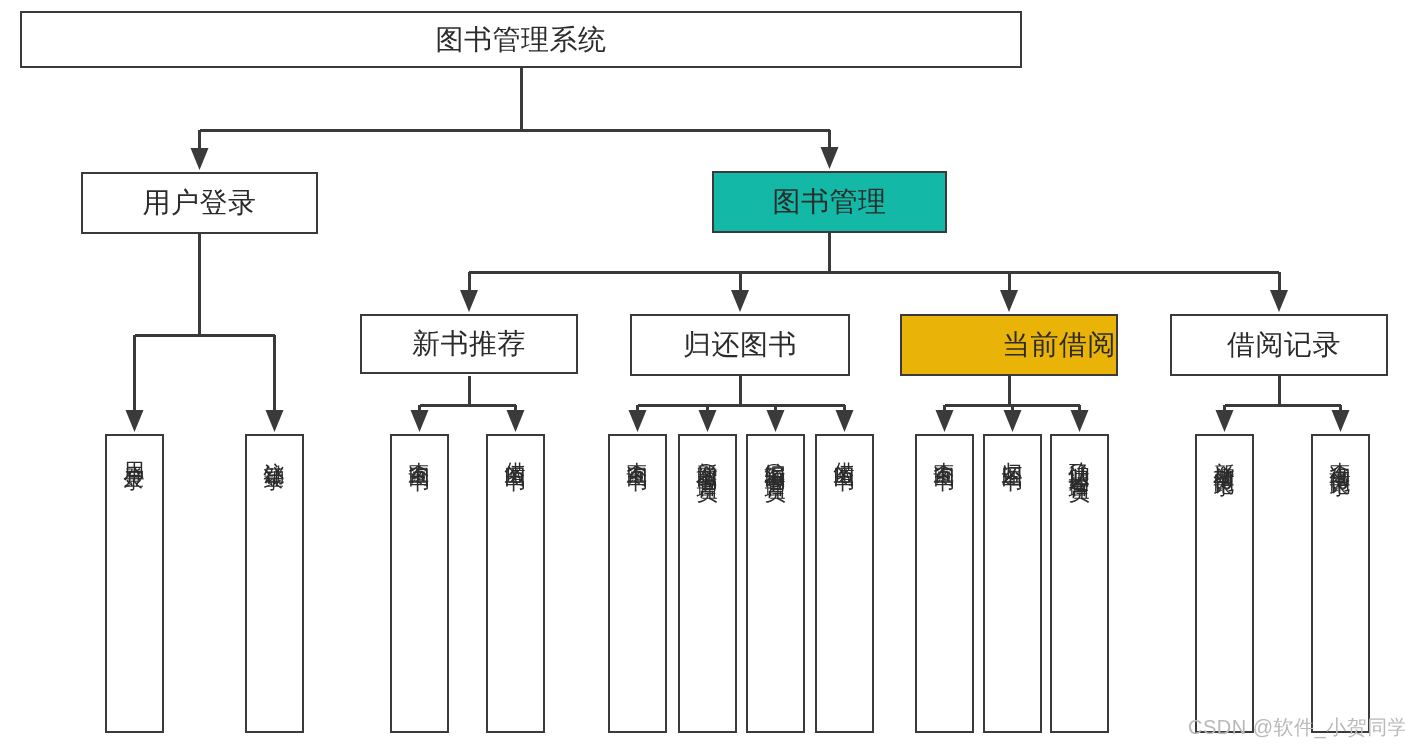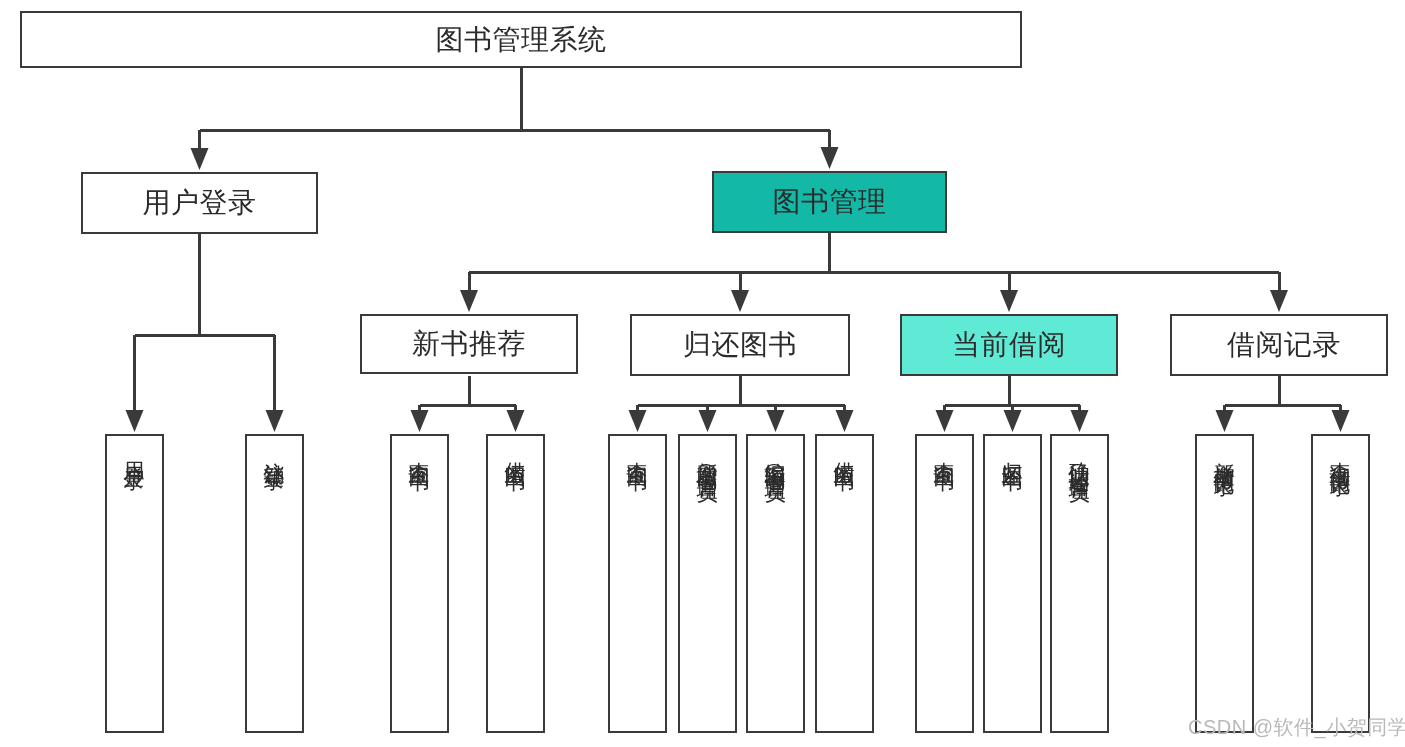--- a/index.html
+++ b/index.html
@@ -131,21 +131,21 @@
       </div>
       <div class="node-box" style="left: 712px; top: 171px; width: 235px; height: 62px; border-color: rgb(58, 58, 58); background: #14b8a6;">
         <span class="node-label" style="color: rgb(43, 43, 43);">图书管理</span>
       </div>
       <div class="node-box" style="left: 360px; top: 314px; width: 218px; height: 60px; border-color: rgb(58, 58, 58); background: rgb(255, 255, 255);">
         <span class="node-label" style="color: rgb(43, 43, 43);">新书推荐</span>
       </div>
       <div class="node-box" style="left: 630px; top: 314px; width: 220px; height: 62px; border-color: rgb(58, 58, 58); background: rgb(255, 255, 255);">
         <span class="node-label" style="color: rgb(43, 43, 43);">归还图书</span>
       </div>
-      <div class="node-box" style="left: 900px; top: 314px; width: 218px; height: 62px; border-color: rgb(58, 58, 58); background: #5eead4;">
+      <div class="node-box" style="left: 900px; top: 314px; width: 218px; height: 62px; border-color: rgb(58, 58, 58); background: #eab308; justify-content: flex-end;">
         <span class="node-label" style="color: rgb(43, 43, 43);">当前借阅</span>
       </div>
       <div class="node-box" style="left: 1170px; top: 314px; width: 218px; height: 62px; border-color: rgb(58, 58, 58); background: rgb(255, 255, 255); padding-left: 10px;">
         <span class="node-label" style="color: rgb(43, 43, 43);">借阅记录</span>
       </div>
       <div class="node-box vertical" style="left: 105px; top: 434px; width: 59px; height: 299px; border-color: rgb(58, 58, 58); background: rgb(255, 255, 255);">
         <span class="node-label" style="color: rgb(43, 43, 43);">用户登录</span>
       </div>
       <div class="node-box vertical" style="left: 245px; top: 434px; width: 59px; height: 299px; border-color: rgb(58, 58, 58); background: rgb(255, 255, 255);">
         <span class="node-label" style="color: rgb(43, 43, 43);">注销登录</span>

